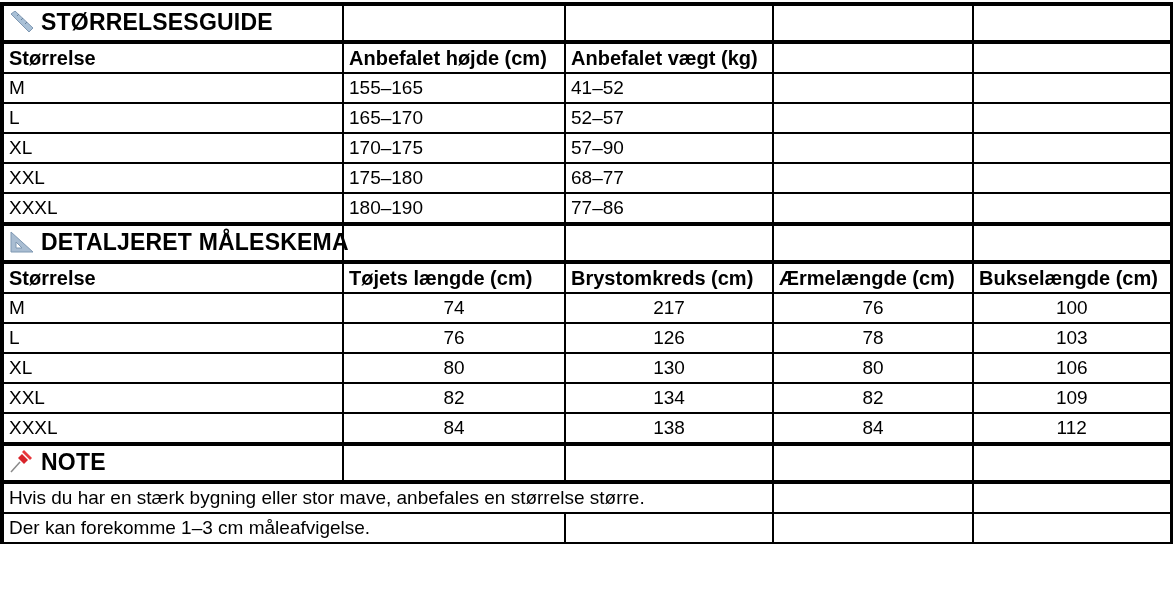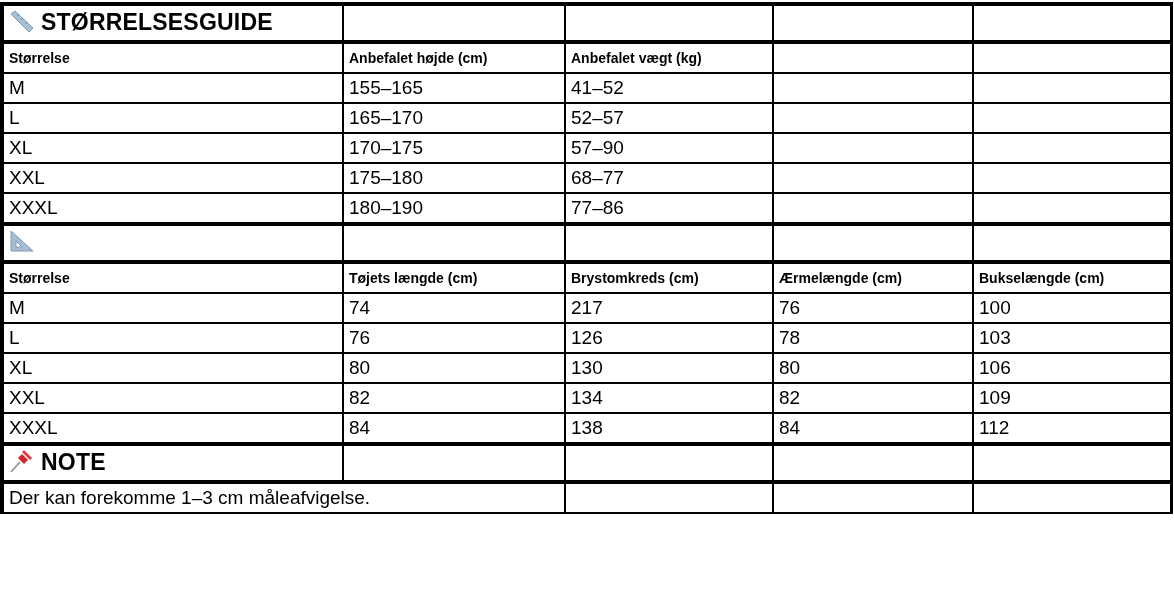--- a/index.html
+++ b/index.html
@@ -3,22 +3,22 @@
 <meta charset="utf-8">
 <style>
   html, body { margin:0; padding:0; background:#ffffff; }
   body { width:1174px; height:610px; overflow:hidden; font-family:"Liberation Sans", sans-serif; color:#000; }
   .sheet { position:absolute; left:0; top:2px; width:1169px; border-collapse:collapse; table-layout:fixed; }
   .sheet td { border:2px solid #000; padding:0 5px; height:28px; font-size:19px; white-space:nowrap; overflow:visible; vertical-align:middle; }
   .sheet col.c1 { width:341px; } .sheet col.c2 { width:222px; } .sheet col.c3 { width:208px; }
   .sheet col.c4 { width:200px; } .sheet col.c5 { width:198px; }
   .title td { height:34px; border-top:4px solid #000; border-bottom:4px solid #000; }
   .title .label { font-weight:bold; font-size:23px; letter-spacing:0.2px; }
-  .hdr td { font-weight:bold; font-size:14px;margin-top:24px; }
-  .num { text-align:left; }
+  .hdr td { font-weight:bold; font-size:20px;margin-top:24px; }
+  .num { text-align:center; }
   .lastrow td { border-bottom:4px solid #000; }
   .sheet tr td:first-child { border-left:4px solid #000; }
   .sheet tr td:last-child { border-right:3px solid #000; }
   .icon { display:inline-block; vertical-align:-3px; margin-right:6px; }
   .note td.span { overflow:visible; }
   .faint { border-right:1px solid #d0d0d0 !important; }
 </style>
 </head>
 <body>
 
@@ -91,21 +91,21 @@
         <td></td>
       </tr>
 
   <tr class="title">
     <td>
       <span class="icon">
         <svg width="26" height="22" viewBox="0 0 26 22">
               <polygon points="2,1 2,21 24,21" fill="#a9bdd2" stroke="#7f98b2" stroke-width="1"></polygon>
               <polygon points="7,11 7,17 13,17" fill="#ffffff" stroke="#7f98b2" stroke-width="1"></polygon>
             </svg>
-      </span>
+      </span><span class="label">DETALJERET MÅLESKEMA</span>
     </td>
     <td></td>
         <td></td>
         <td></td>
         <td></td>
   </tr>
   <tr class="hdr">
     <td>Størrelse</td>
     <td>Tøjets længde (cm)</td>
     <td>Brystomkreds (cm)</td>
@@ -157,19 +157,24 @@
               <polygon points="13,3 21,11 23,9 15,1" fill="#e8383d"></polygon>
             </svg>
       </span><span class="label">NOTE</span>
     </td>
     <td></td>
         <td></td>
         <td></td>
         <td></td>
   </tr>
   <tr class="note">
+    <td colspan="3" class="span">Hvis du har en stærk bygning eller stor mave, anbefales en størrelse større.</td>
+    <td></td>
+        <td></td>
+  </tr>
+  <tr class="note">
     <td colspan="2" class="span faint">Der kan forekomme 1–3 cm måleafvigelse.</td>
     <td></td>
     <td></td>
         <td></td>
   </tr>
 </tbody>
   </table>
 
 </body></html>

